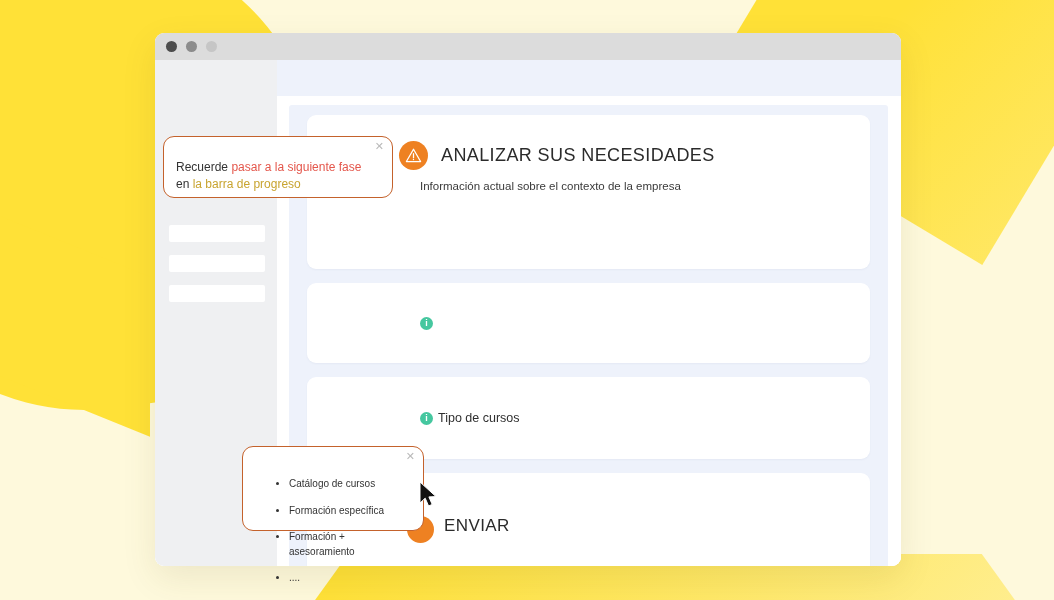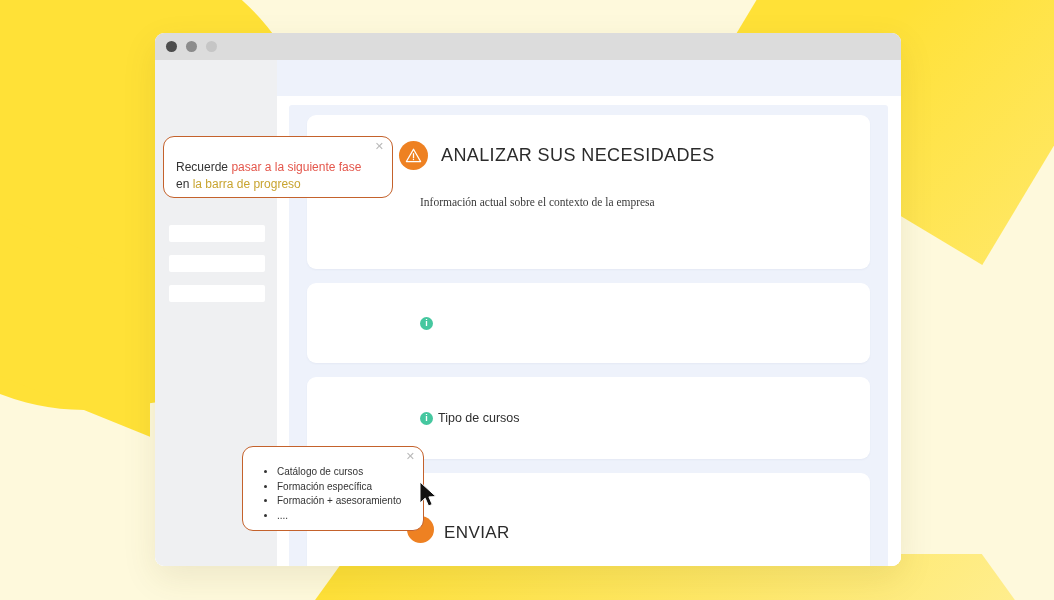--- a/index.html
+++ b/index.html
@@ -75,51 +75,51 @@
   .card.c2{height:80px;display:flex;align-items:center;}
   .card.c3{height:82px;display:flex;align-items:center;}
   .card.c4{height:112px;display:flex;align-items:center;}
 
   .head-row{display:flex;align-items:center;gap:13px;padding-left:92px;}
   .warn-badge{
     width:29px;height:29px;border-radius:50%;background:#EE8122;
     display:flex;align-items:center;justify-content:center;flex:none;
   }
   .head-title{font-size:18px;color:#2b2b2b;letter-spacing:.4px;}
-  .head-sub{font-size:11.5px;color:#3a3a3a;padding-left:113px;margin-top:26px;font-family:Liberation Serif, serif;}
+  .head-sub{font-size:11.5px;color:#3a3a3a;padding-left:113px;margin-top:10px;}
 
   .info-row{display:flex;align-items:center;gap:5px;padding-left:113px;}
   .info-badge{
     width:13px;height:13px;border-radius:50%;background:#45C79F;flex:none;
     display:flex;align-items:center;justify-content:center;
     color:#ffffff;font-size:9px;font-weight:bold;line-height:1;
   }
   .info-text{font-size:12.5px;color:#2f2f2f;}
 
   
-  .submit-row{display:flex;align-items:flex-end;gap:10px;padding-left:100px;position:relative;}
+  .submit-row{display:flex;align-items:flex-start;gap:10px;padding-left:100px;position:relative;}
   .submit-dot{width:27px;height:27px;border-radius:50%;background:#EE8122;flex:none;}
   .submit-label{font-size:17px;color:#2b2b2b;letter-spacing:.4px;}
 
   
   .tooltip{
     position:absolute;background:#ffffff;border:1.6px solid #C4622C;
     border-radius:11px;z-index:30;
   }
   .tip-close{
     position:absolute;right:8px;top:4px;font-size:11px;color:#b9b9b9;
     line-height:1;cursor:pointer;
   }
   .tip-a{left:163px;top:136px;width:230px;height:62px;padding:22px 16px 0 12px;box-sizing:border-box;}
   .tip-a-text{font-size:12px;line-height:1.45;color:#333;}
   .tip-a-text .red{color:#E4574C;}
   .tip-a-text .gold{color:#C8A430;}
   .tip-b{left:242px;top:446px;width:182px;height:85px;padding:18px 10px 0 10px;box-sizing:border-box;}
   .tip-list{margin:0;padding-left:24px;font-size:10px;line-height:1.45;color:#333;}
-  .tip-list li{margin:0;}
+  .tip-list li{margin:12px;}
 
   
   .cursor{position:absolute;left:418px;top:481px;z-index:40;}
 </style>
 </head>
 <body>
 
 <div class="bg-layer">
   <div class="bg-yellow-left"></div>
   <div class="bg-yellow-left-tail"></div>

